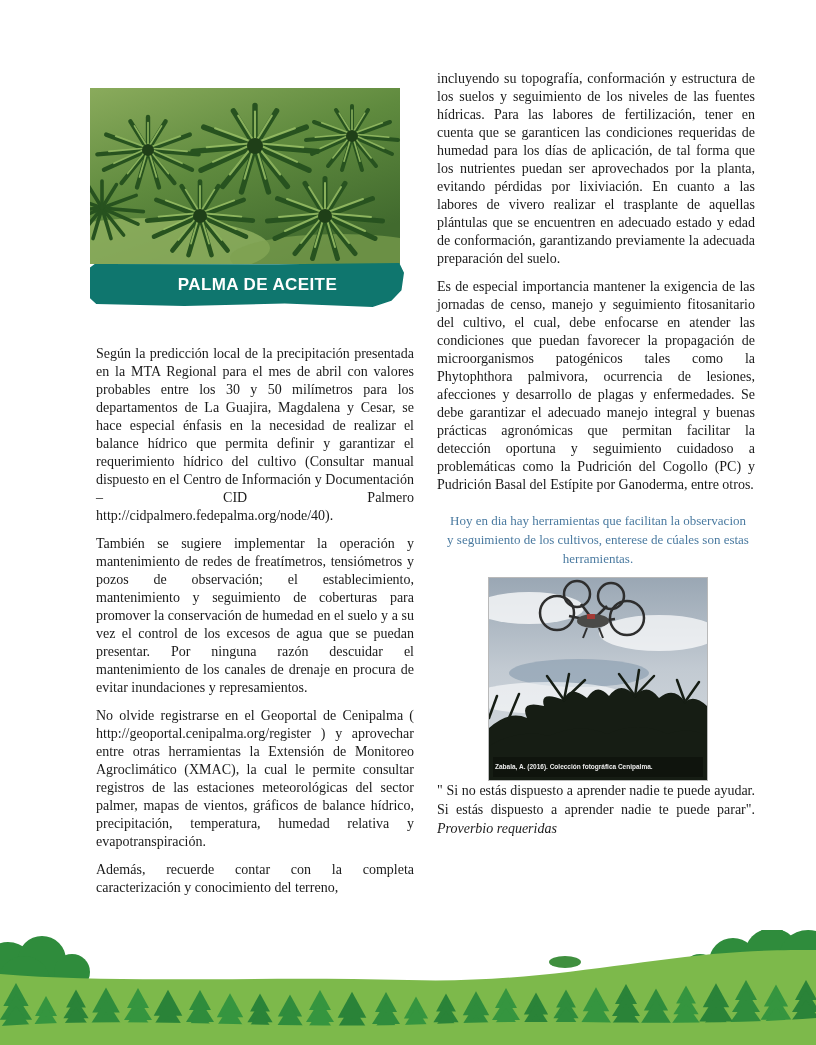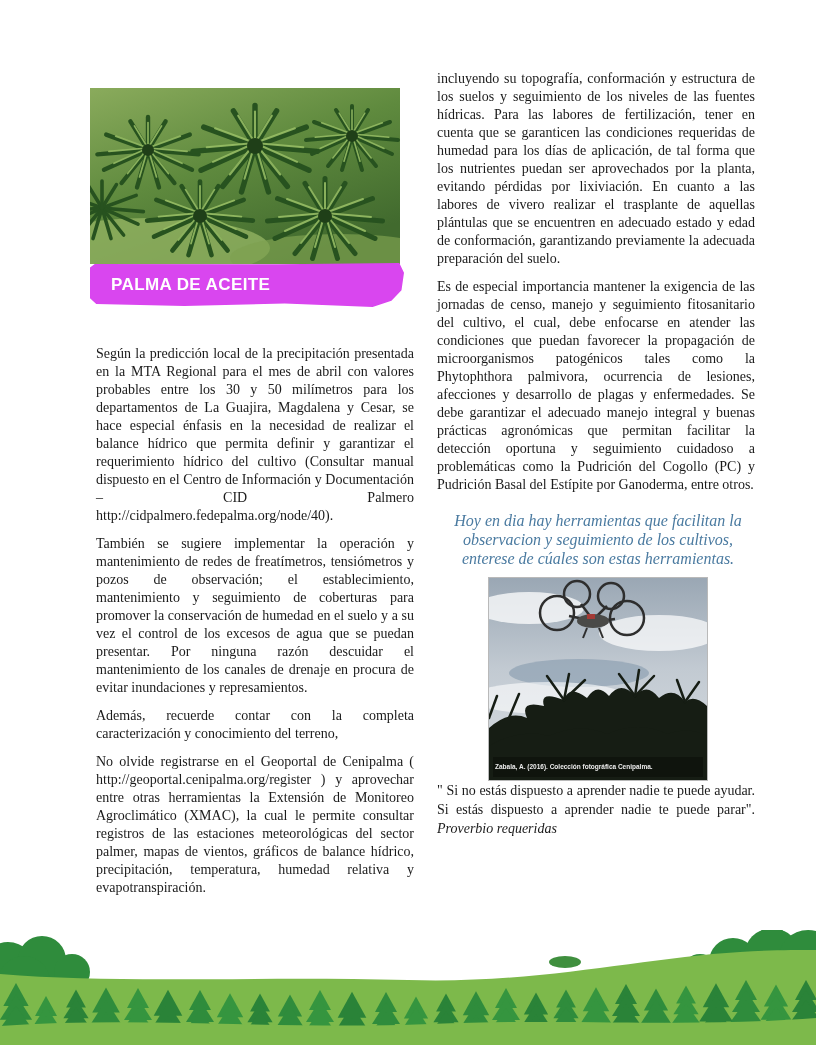--- a/index.html
+++ b/index.html
@@ -11,39 +11,39 @@
 
   
   .palm-photo{
     position:absolute;left:90px;top:88px;width:310px;height:176px;overflow:hidden;
   }
   .palm-photo svg{display:block;}
 
   
   .banner{
     position:absolute;left:90px;top:263px;width:314px;height:44px;
-    background:#d946ef;
+    background:#0f766e;
     clip-path:polygon(0% 10%,1.5% 2%,60% 3%,98.5% 0%,100% 22%,99.2% 62%,96% 86%,90% 100%,62% 92%,30% 98%,2% 93%,0% 80%);
-    display:flex;align-items:center;
+    display:flex;align-items:center;justify-content:center;
   }
   .banner span{
     color:#ffffff;font-family:"Liberation Sans", sans-serif;font-weight:bold;
     font-size:17px;letter-spacing:.4px;padding-left:21px;
   }
 
   
   .col{position:absolute;width:322px;font-size:14px;line-height:18px;text-align:justify;}
   .col p{margin:0 4px 10px 0;}
   .col.left{left:96px;top:345px;}
   .col.right{left:437px;top:70px;}
 
   .blue-quote{
     margin:17px auto 9px auto;width:302px;
-    color:#4a7aa0;font-style:italic;text-align:center;
-    font-size:16px;line-height:19px;
+    color:#4a7aa0;text-align:center;
+    font-size:13px;line-height:19px;
   }
 
   .drone{
     position:relative;margin:0 auto;width:220px;height:204px;
     border:1px solid #b9b9b9;box-sizing:border-box;overflow:hidden;
   }
   .drone svg{display:block;}
   .credit{
     position:absolute;left:4px;right:4px;bottom:3px;
     font-family:"Liberation Sans", sans-serif;font-size:6.5px;font-weight:bold;
@@ -114,22 +114,22 @@
     </svg>
   </div>
 
   <div class="banner">
     <span>PALMA DE ACEITE</span>
   </div>
 
   <div class="col left">
     <p>Según la predicción local de la precipitación presentada en la MTA Regional para el mes de abril con valores probables entre los 30 y 50 milímetros para los departamentos de La Guajira, Magdalena y Cesar, se hace especial énfasis en la necesidad de realizar el balance hídrico que permita definir y garantizar el requerimiento hídrico del cultivo (Consultar manual dispuesto en el Centro de Información y Documentación – CID Palmero http://cidpalmero.fedepalma.org/node/40).</p>
     <p>También se sugiere implementar la operación y mantenimiento de redes de freatímetros, tensiómetros y pozos de observación; el establecimiento, mantenimiento y seguimiento de coberturas para promover la conservación de humedad en el suelo y a su vez el control de los excesos de agua que se puedan presentar. Por ninguna razón descuidar el mantenimiento de los canales de drenaje en procura de evitar inundaciones y represamientos.</p>
+    <p>No olvide registrarse en el Geoportal de Cenipalma ( http://geoportal.cenipalma.org/register ) y aprovechar entre otras herramientas la Extensión de Monitoreo Agroclimático (XMAC), la cual le permite consultar registros de las estaciones meteorológicas del sector palmer, mapas de vientos, gráficos de balance hídrico, precipitación, temperatura, humedad relativa y evapotranspiración.</p>
     <p>Además, recuerde contar con la completa caracterización y conocimiento del terreno,</p>
-    <p>No olvide registrarse en el Geoportal de Cenipalma ( http://geoportal.cenipalma.org/register ) y aprovechar entre otras herramientas la Extensión de Monitoreo Agroclimático (XMAC), la cual le permite consultar registros de las estaciones meteorológicas del sector palmer, mapas de vientos, gráficos de balance hídrico, precipitación, temperatura, humedad relativa y evapotranspiración.</p>
   </div>
 
   <div class="col right">
     <p>incluyendo su topografía, conformación y estructura de los suelos y seguimiento de los niveles de las fuentes hídricas. Para las labores de fertilización, tener en cuenta que se garanticen las condiciones requeridas de humedad para los días de aplicación, de tal forma que los nutrientes puedan ser aprovechados por la planta, evitando pérdidas por lixiviación. En cuanto a las labores de vivero realizar el trasplante de aquellas plántulas que se encuentren en adecuado estado y edad de conformación, garantizando previamente la adecuada preparación del suelo.</p>
     <p>Es de especial importancia mantener la exigencia de las jornadas de censo, manejo y seguimiento fitosanitario del cultivo, el cual, debe enfocarse en atender las condiciones que puedan favorecer la propagación de microorganismos patogénicos tales como la Phytophthora palmivora, ocurrencia de lesiones, afecciones y desarrollo de plagas y enfermedades. Se debe garantizar el adecuado manejo integral y buenas prácticas agronómicas que permitan facilitar la detección oportuna y seguimiento cuidadoso a problemáticas como la Pudrición del Cogollo (PC) y Pudrición Basal del Estípite por Ganoderma, entre otros.</p>
 
     <div class="blue-quote">Hoy en dia hay herramientas que facilitan la observacion y seguimiento de los cultivos, enterese de cúales son estas herramientas.</div>
 
     <div class="drone">
       <svg width="218" height="202" viewBox="0 0 218 202">

